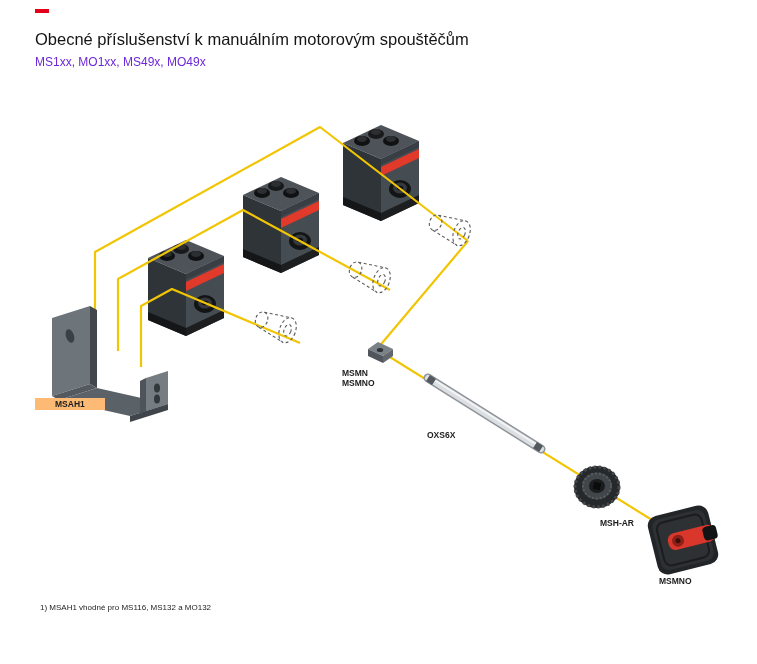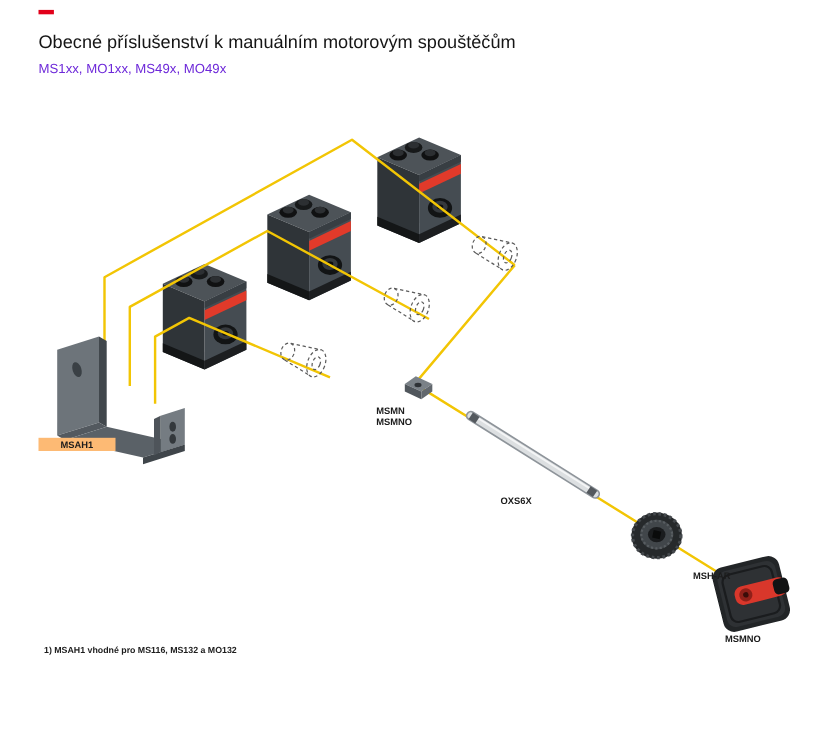--- a/index.html
+++ b/index.html
@@ -16,24 +16,24 @@
   #title { left: 35px; top: 30px; font-size: 16.5px; font-weight: 400; color: #151515; white-space: nowrap; }
   #subtitle { left: 35px; top: 55px; font-size: 12px; font-weight: 400; color: #6d28d9; white-space: nowrap; }
   #diagram-svg { left: 0; top: 0; }
   .part-label {
     position: absolute;
     font-size: 8.5px; font-weight: 700; color: #1c1c1c;
     line-height: 10px; white-space: nowrap;
   }
   #label-msah1 { left: 35px; top: 398px; background: #fdba74; padding: 1px 20px; }
   #label-msmn-group { left: 342px; top: 368px; }
-  #label-oxs6x { left: 455px; top: 430px; margin-top: 20px; }
-  #label-msh-ar { left: 582px; top: 518px; padding-left: 48px; }
+  #label-oxs6x { left: 427px; top: 430px; }
+  #label-msh-ar { left: 552px; top: 518px; padding-left: 48px; }
   #label-mshd  { left: 659px; top: 576px; }
-  #footnote { left: 40px; top: 587px; font-size: 8px; font-weight: 700; color: #1c1c1c; white-space: nowrap; text-align: center; }
+  #footnote { left: 40px; top: 603px; font-size: 8px; font-weight: 400; color: #1c1c1c; white-space: nowrap; text-align: center; }
 </style>
 </head>
 <body>
 
 <div class="abs" id="accent-dash"></div>
 <div class="abs" id="title">Obecné příslušenství k manuálním motorovým spouštěčům</div>
 <div class="abs" id="subtitle">MS1xx, MO1xx, MS49x, MO49x</div>
 
 <svg class="abs" id="diagram-svg" width="757" height="664" viewBox="0 0 757 664" xmlns="http://www.w3.org/2000/svg">
   <defs>

